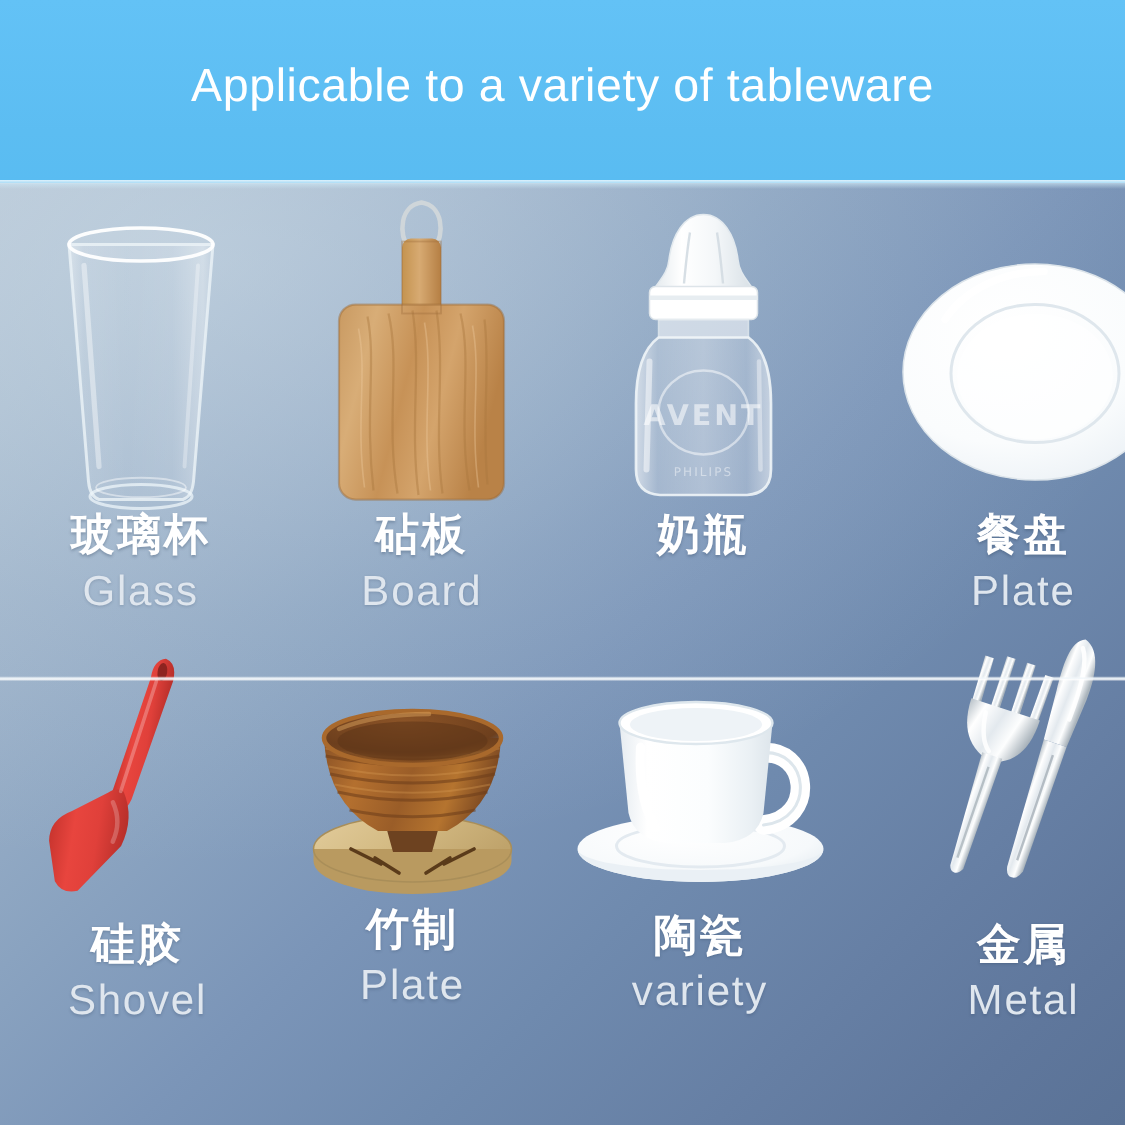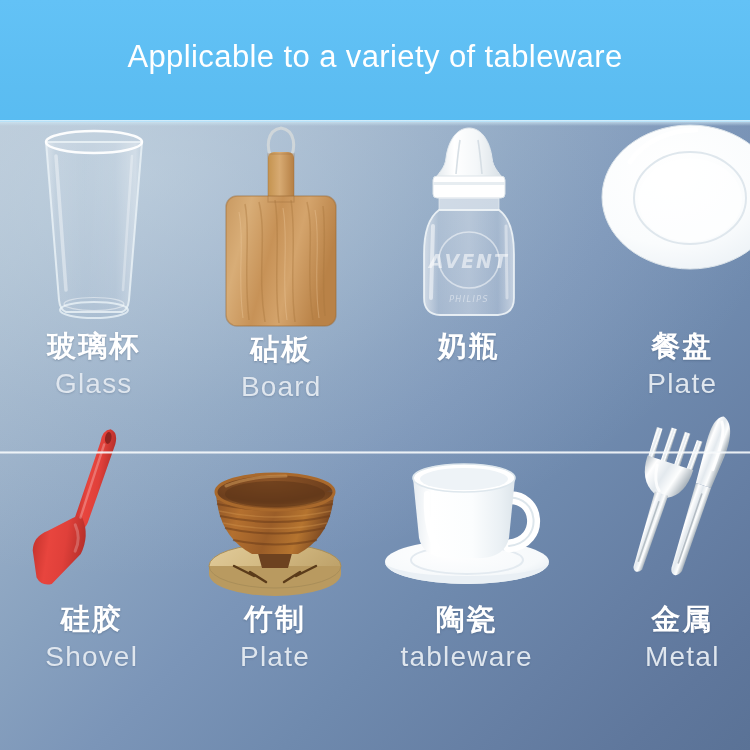--- a/index.html
+++ b/index.html
@@ -100,31 +100,31 @@
     display: flex;
     flex-direction: column;
     align-items: center;
     justify-content: flex-end;
   }
   .art {
     position: relative;
     width: 100%;
     flex: 1 1 auto;
     display: flex;
+    align-items: flex-end;
     justify-content: center;
     overflow: visible;
-    font-style: italic;
   }
   .art svg { display: block; overflow: visible; }
 
   .labels {
     position: relative;
     width: 100%;
     text-align: center;
-    padding-bottom: 16px;
+    padding-bottom: 6px;
   }
   .row-top .labels { height: 104px; }
   .row-bottom .labels { height: 96px; }
 
   .label-cn {
     color: #ffffff;
     font-size: 29px;
     font-weight: 700;
     line-height: 1.08;
     letter-spacing: 2px;
@@ -439,21 +439,21 @@
 
             <ellipse cx="97" cy="28" rx="51" ry="14" fill="#ffffff"></ellipse>
             <ellipse cx="97" cy="28" rx="51" ry="14" fill="none" stroke="#dee7ed" stroke-width="1.6"></ellipse>
             <ellipse cx="97" cy="29" rx="44" ry="11" fill="#eef3f7"></ellipse>
 
             <path d="M60 44 Q58 78 70 98" fill="none" stroke="#ffffff" stroke-opacity="0.95" stroke-width="6" stroke-linecap="round"></path>
           </svg>
         </div>
         <div class="labels">
           <div class="label-cn">陶瓷</div>
-          <div class="label-en">tableware</div>
+          <div class="label-en">variety</div>
         </div>
       </div>
 
       <div class="cell cell-metal">
         <div class="art">
           <svg width="150" height="175" viewBox="0 0 150 175">
             <defs>
               <linearGradient id="steelG" x1="0" y1="0" x2="1" y2="0.2">
                 <stop offset="0%" stop-color="#b9c2c9"></stop>
                 <stop offset="22%" stop-color="#ffffff"></stop>

